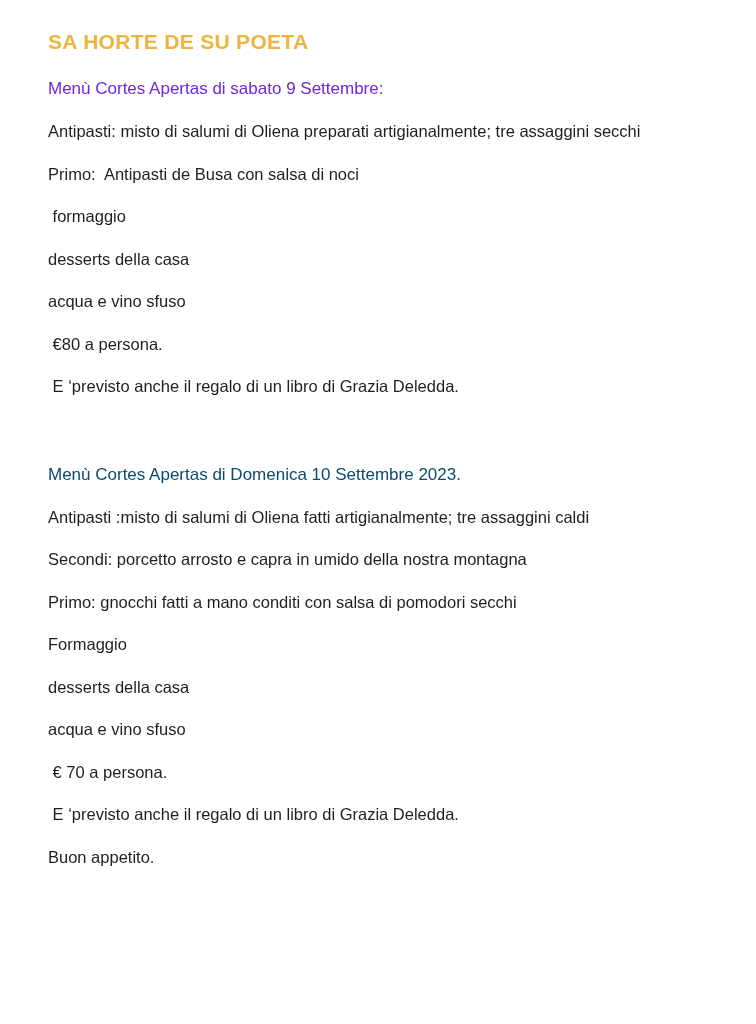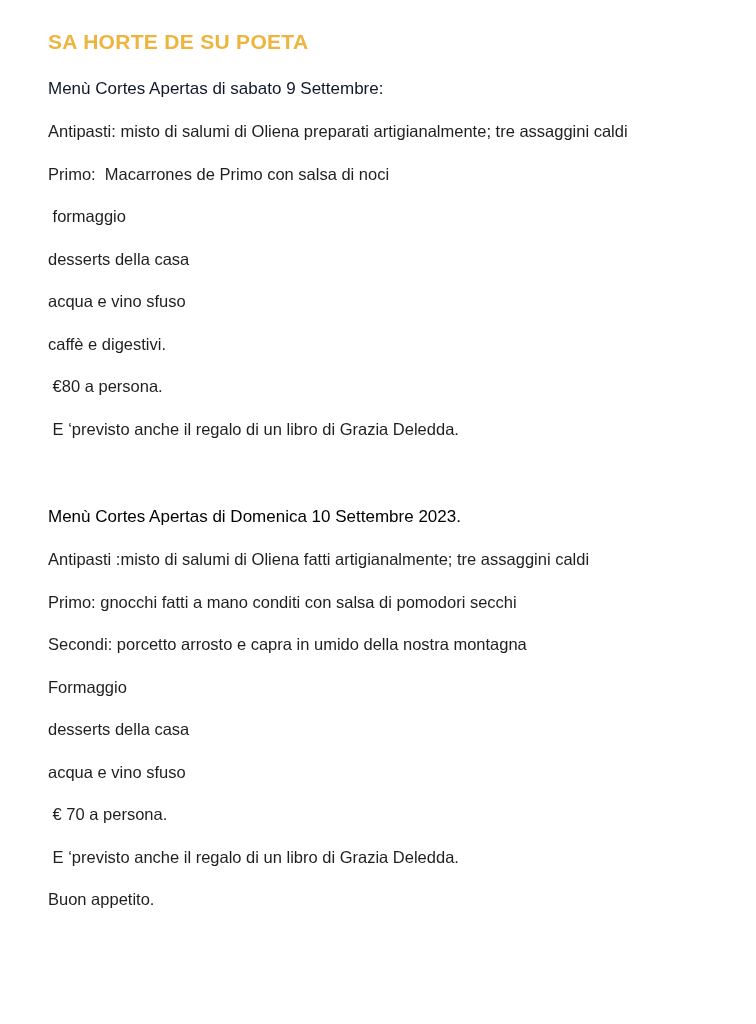--- a/index.html
+++ b/index.html
@@ -41,41 +41,40 @@
   .menu-gap { height: 45px; }
 </style>
 </head>
 <body>
 
 <div class="page">
 
   <h1 class="doc-title" style="color: rgb(237, 180, 62);">SA HORTE DE SU POETA</h1>
 
   <section class="menu-section">
-    <p class="menu-heading" style="color: #0f172a;">Menù Cortes Apertas di sabato 9 Settembre:</p>
+    <p class="menu-heading" style="color: #6d28d9;">Menù Cortes Apertas di sabato 9 Settembre:</p>
     <div>
-        <p class="menu-line">Antipasti: misto di salumi di Oliena preparati artigianalmente; tre assaggini caldi</p>
-        <p class="menu-line">Primo:  Macarrones de Primo con salsa di noci</p>
+        <p class="menu-line">Antipasti: misto di salumi di Oliena preparati artigianalmente; tre assaggini secchi</p>
+        <p class="menu-line">Primo:  Antipasti de Busa con salsa di noci</p>
         <p class="menu-line"> formaggio</p>
         <p class="menu-line">desserts della casa</p>
         <p class="menu-line">acqua e vino sfuso</p>
-        <p class="menu-line">caffè e digestivi.</p>
         <p class="menu-line"> €80 a persona.</p>
         <p class="menu-line"> E ‘previsto anche il regalo di un libro di Grazia Deledda.</p>
       </div>
   </section>
 
   <div class="menu-gap"></div>
 
   <section class="menu-section">
-    <p class="menu-heading" style="color: #000000;">Menù Cortes Apertas di Domenica 10 Settembre 2023.</p>
+    <p class="menu-heading" style="color: #0c4a6e;">Menù Cortes Apertas di Domenica 10 Settembre 2023.</p>
     <div>
         <p class="menu-line">Antipasti :misto di salumi di Oliena fatti artigianalmente; tre assaggini caldi</p>
+        <p class="menu-line">Secondi: porcetto arrosto e capra in umido della nostra montagna</p>
         <p class="menu-line">Primo: gnocchi fatti a mano conditi con salsa di pomodori secchi</p>
-        <p class="menu-line">Secondi: porcetto arrosto e capra in umido della nostra montagna</p>
         <p class="menu-line">Formaggio</p>
         <p class="menu-line">desserts della casa</p>
         <p class="menu-line">acqua e vino sfuso</p>
         <p class="menu-line"> € 70 a persona.</p>
         <p class="menu-line"> E ‘previsto anche il regalo di un libro di Grazia Deledda.</p>
         <p class="menu-line">Buon appetito.</p>
       </div>
   </section>
 
 </div>

